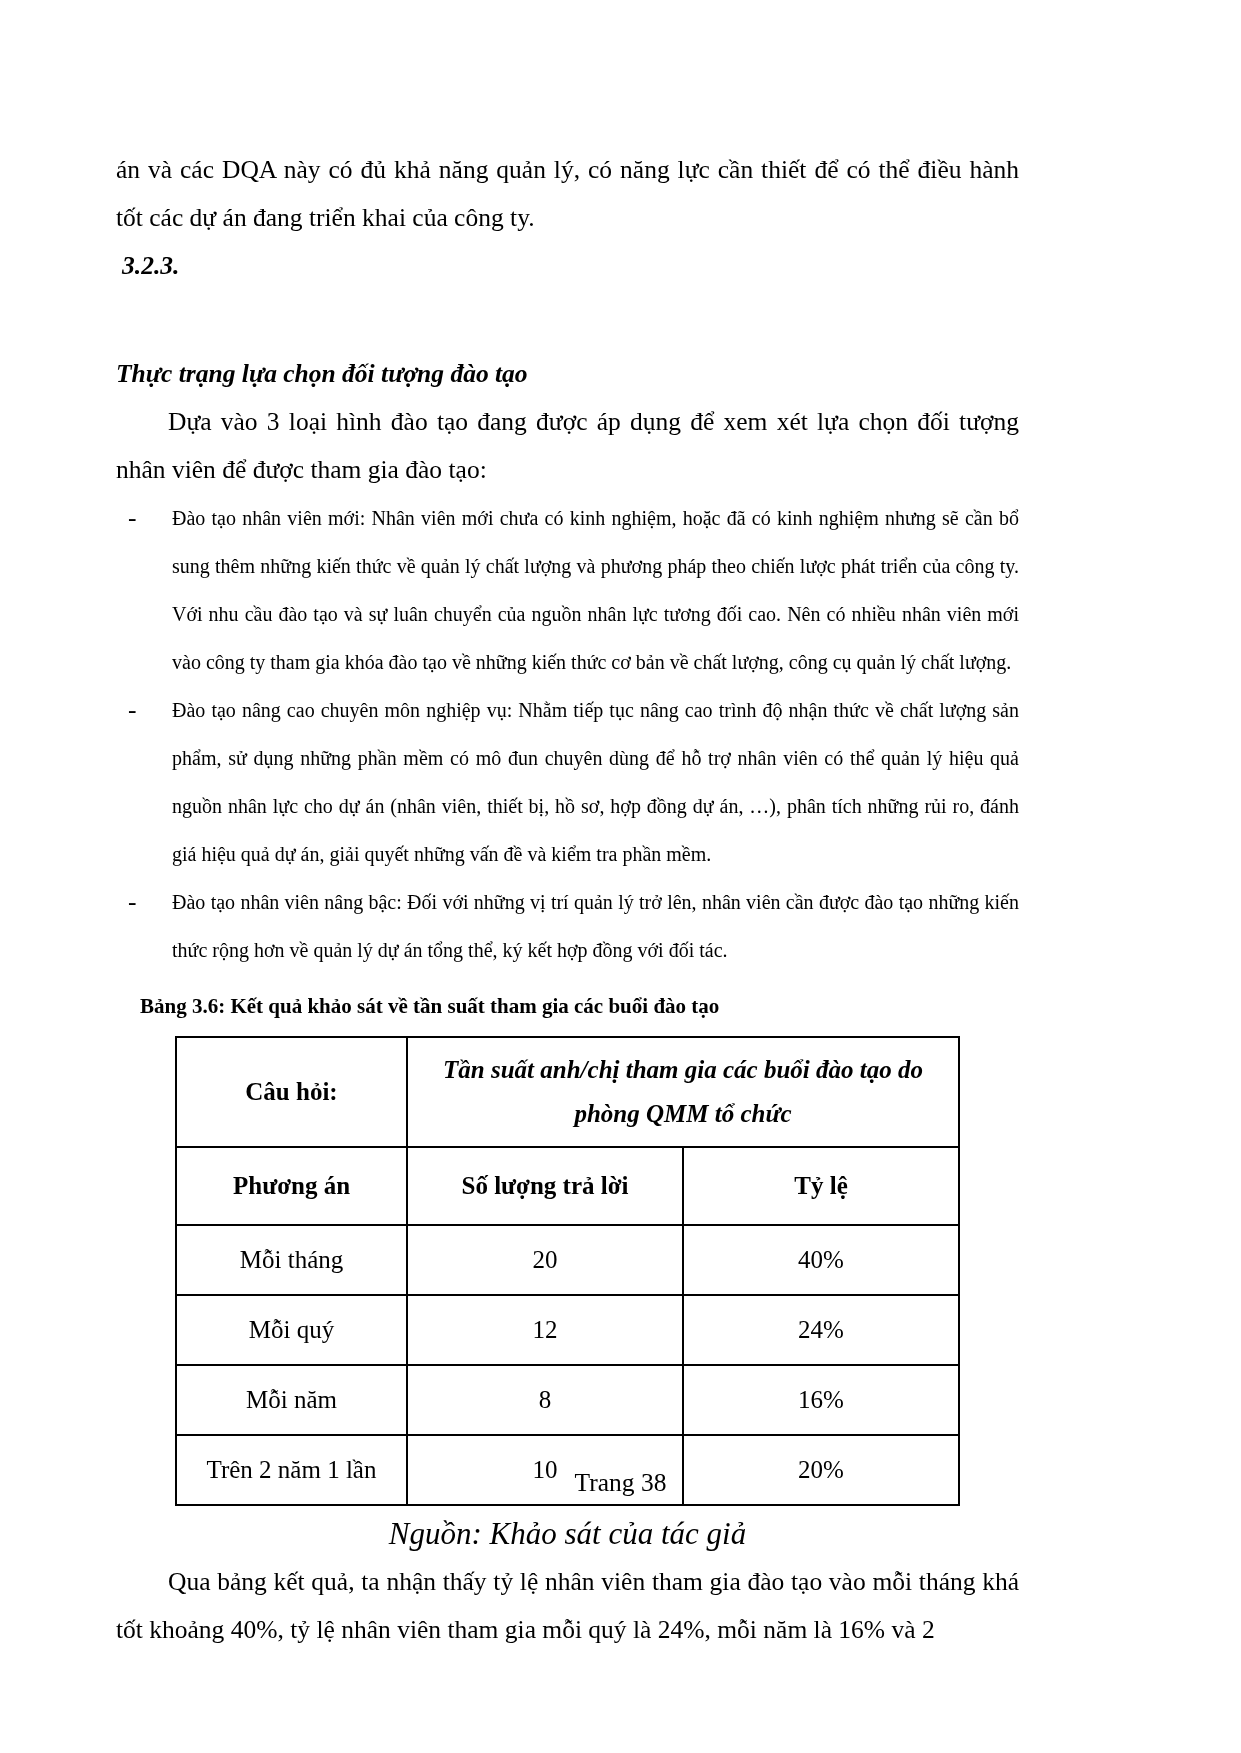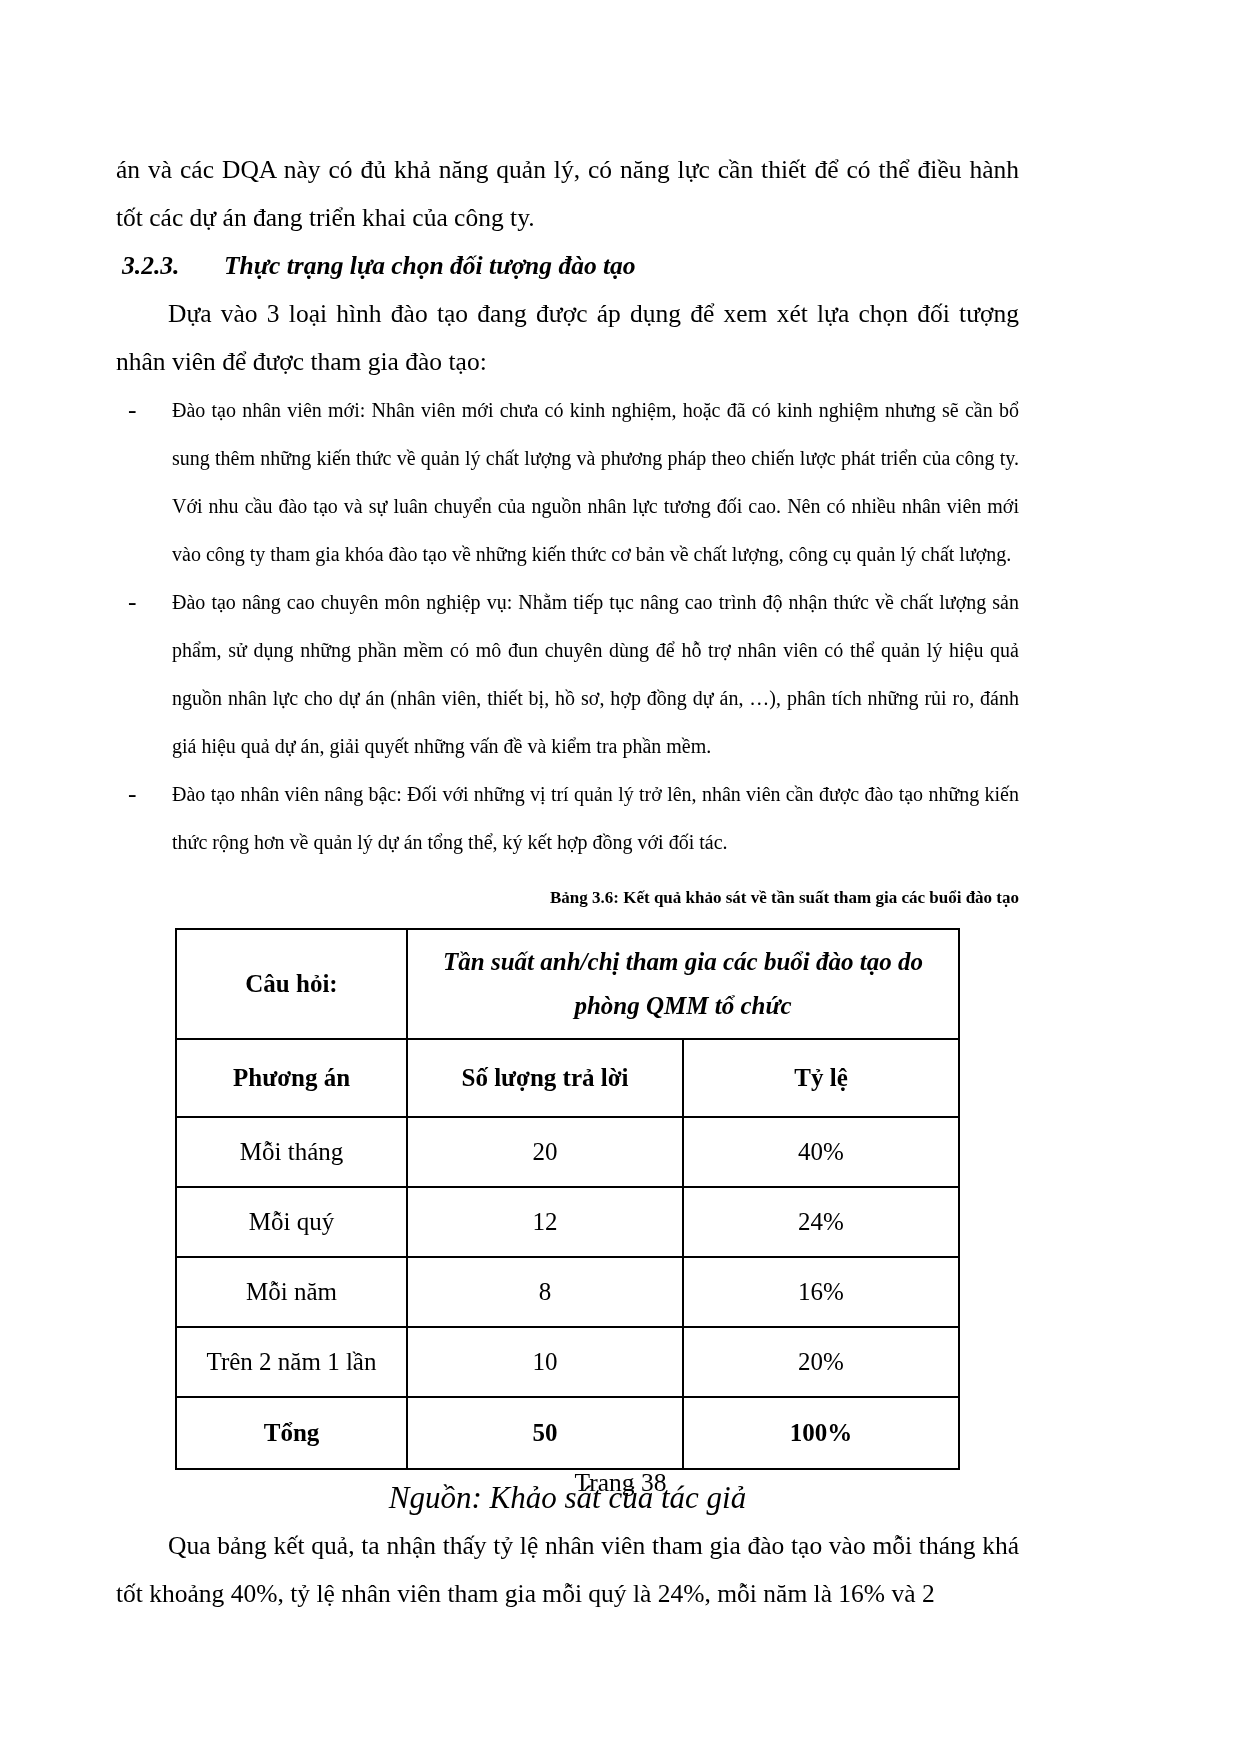--- a/index.html
+++ b/index.html
@@ -40,20 +40,21 @@
 
   .heading {
     display: flex;
     align-items: flex-start;
     font-weight: bold;
     font-style: italic;
     font-size: 25.5px;
     line-height: 48px;
     margin: 0;
     padding-left: 0px;
+    flex-direction: column;
   }
   .heading .num {
     width: 108px;
     flex: 0 0 108px;
     padding-left: 6px;
     box-sizing: border-box;
   }
   .heading .htext { flex: 1 1 auto; }
 
   
@@ -73,23 +74,23 @@
     flex: 1 1 auto;
     font-size: 20px;
     line-height: 48px;
     text-align: justify;
     text-justify: inter-word;
   }
 
   
   .table-caption {
     font-weight: bold;
-    font-size: 17px;
-    line-height: 48px;
-    text-align: right;
+    font-size: 21px;
+    line-height: 48px;
+    text-align: left;
     margin: 8px 0 6px 0;
     padding-left: 24px;
   }
 
   
   .tbl-wrap {
     padding: 0 0 0 0;
     display: flex;
     justify-content: flex-start;
   }
@@ -204,25 +205,20 @@
         <tr class="datarow">
           <td class="c0">Mỗi năm</td>
           <td class="c1">8</td>
           <td class="c2">16%</td>
         </tr>
         <tr class="datarow">
           <td class="c0">Trên 2 năm 1 lần</td>
           <td class="c1">10</td>
           <td class="c2">20%</td>
         </tr>
-        <tr class="totalrow">
-          <td class="c0">Tổng</td>
-          <td class="c1">50</td>
-          <td class="c2">100%</td>
-        </tr>
       </tbody>
     </table>
   </div>
 
   <p class="source">Nguồn: Khảo sát của tác giả</p>
 
   <p class="para indent">Qua bảng kết quả, ta nhận thấy tỷ lệ nhân viên tham gia đào tạo vào mỗi tháng khá tốt khoảng 40%, tỷ lệ nhân viên tham gia mỗi quý là 24%, mỗi năm là 16% và 2</p>
 
 </div>
 

